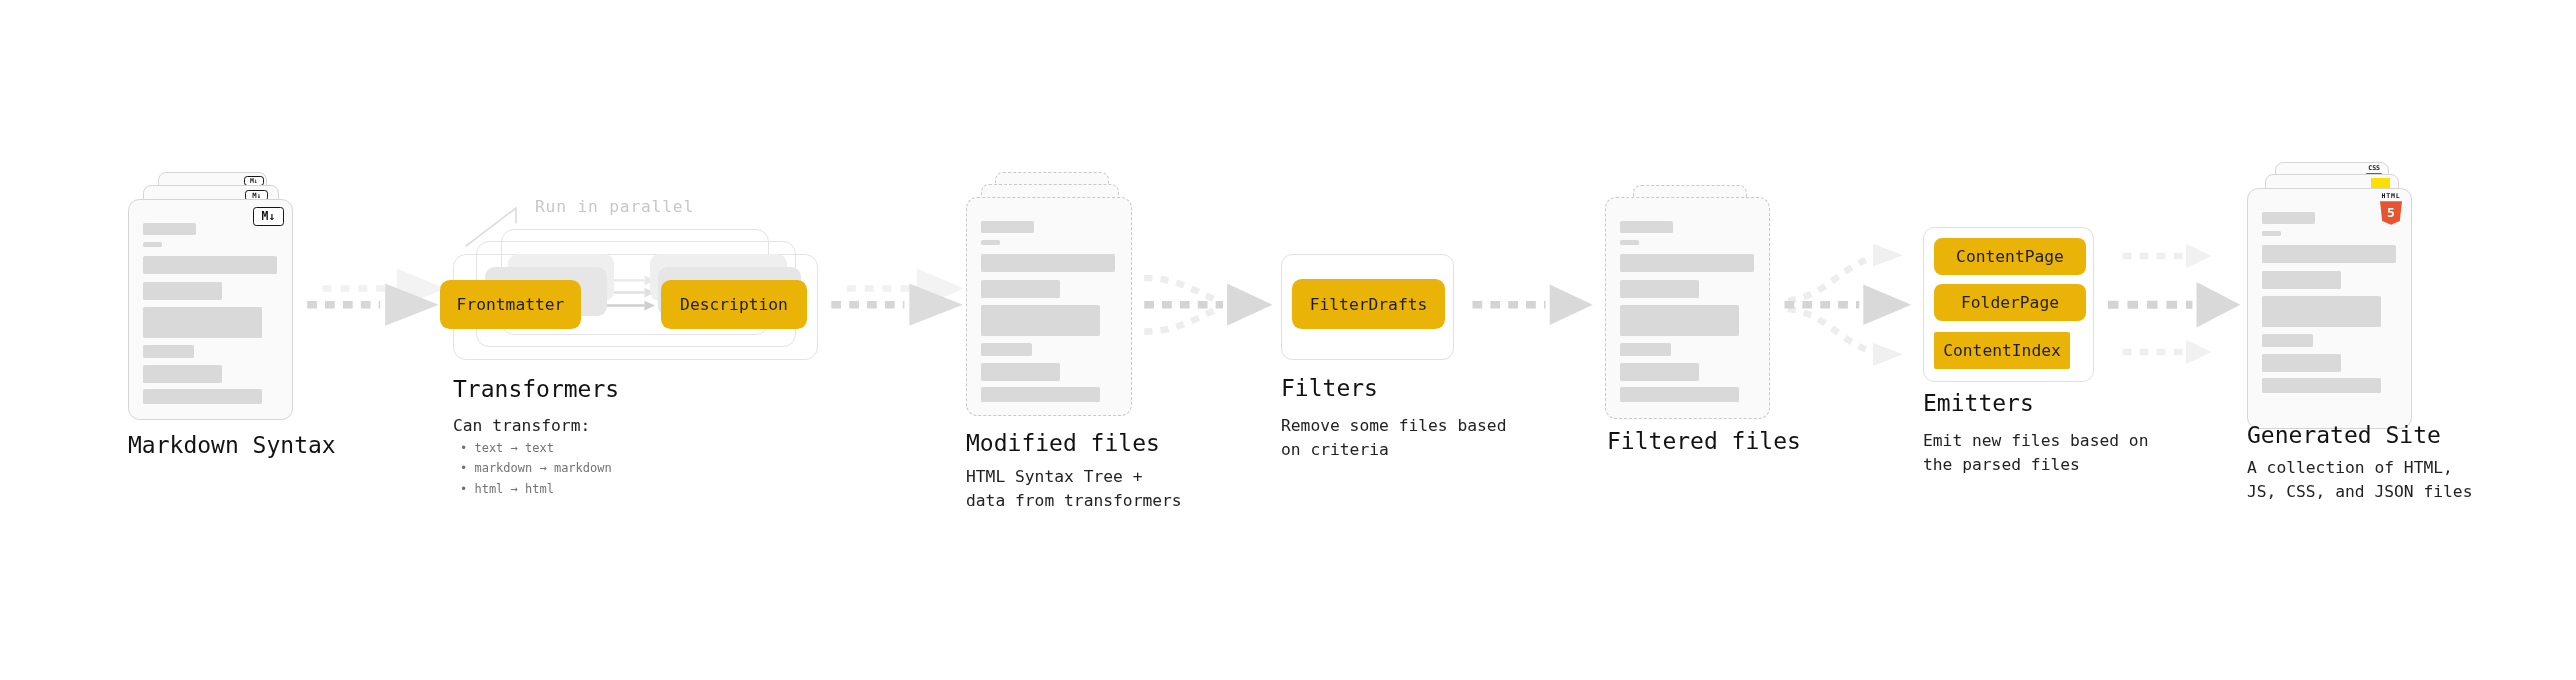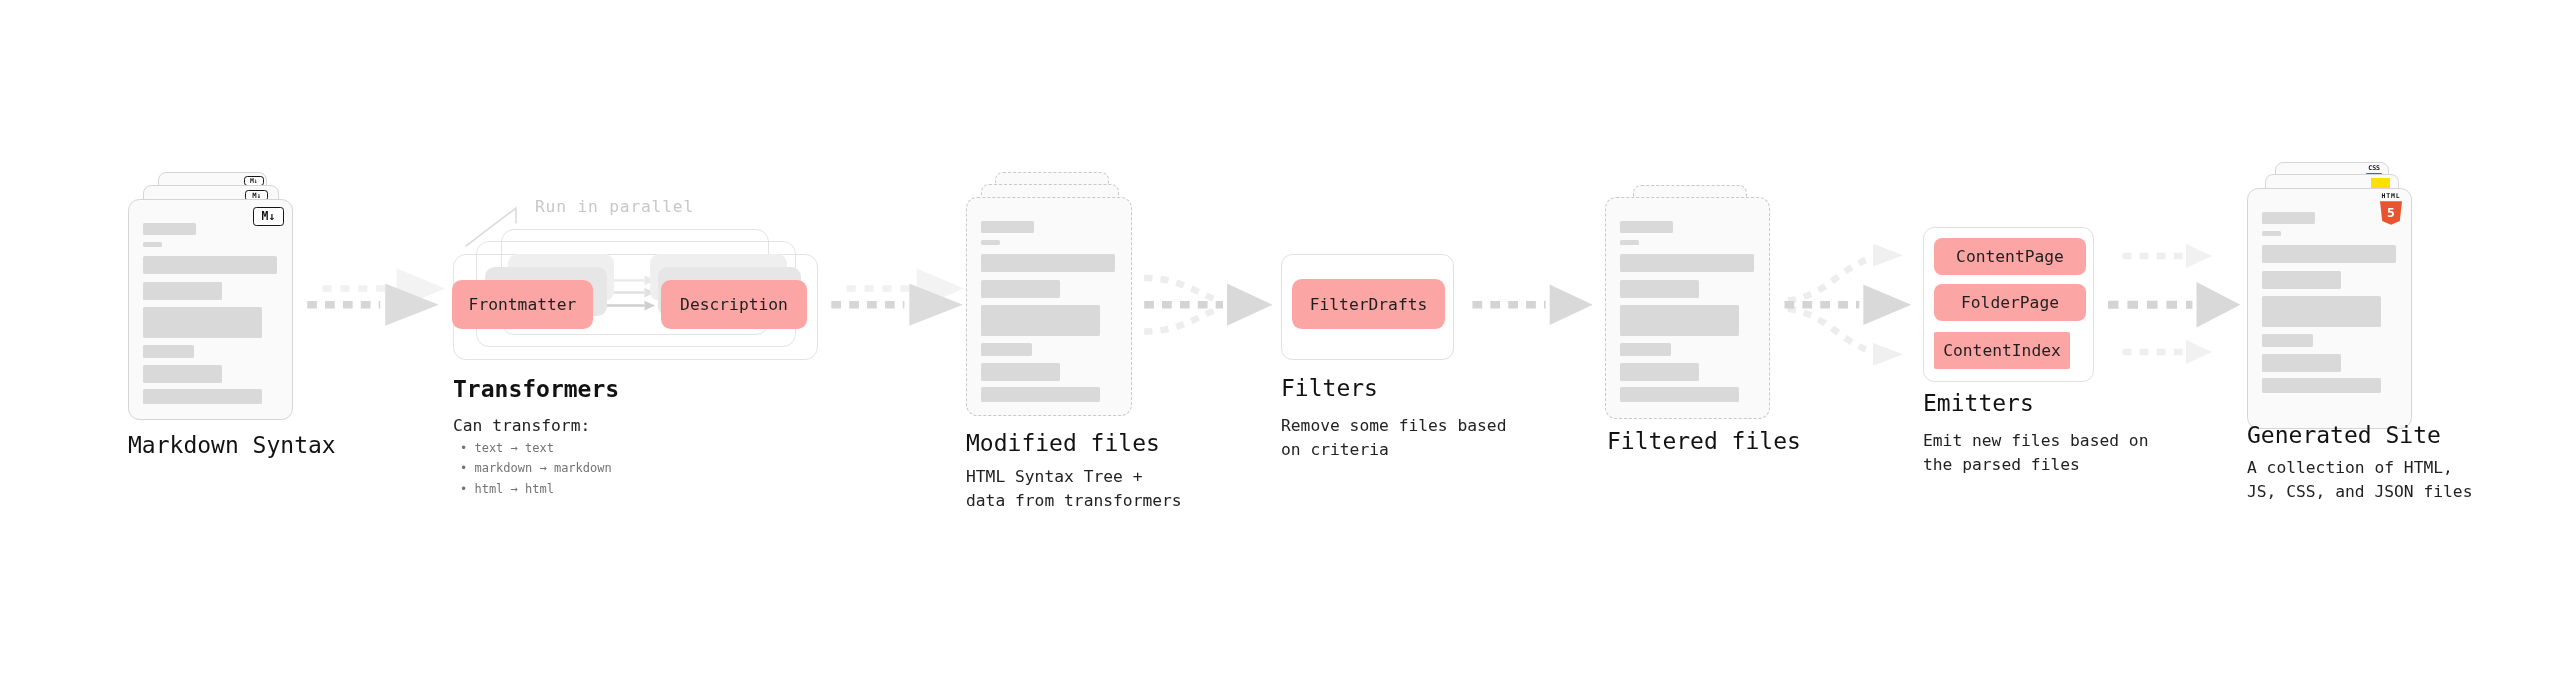--- a/index.html
+++ b/index.html
@@ -32,21 +32,21 @@
   .js-badge{position:absolute;right:8.1px;top:3.3px;width:18.7px;height:9.8px;background:#ffdf00;}
   .html5-badge{position:absolute;right:9px;top:4.1px;display:flex;flex-direction:column;align-items:center;}
   .html5-word{font-size:6.5px;font-weight:bold;letter-spacing:0.8px;color:#111;line-height:7.3px;}
   .html5-shield{width:22px;height:23.6px;margin-top:0.8px;background:#e8542f;
                 clip-path:polygon(0 0,100% 0,90% 84%,50% 100%,10% 84%);
                 display:flex;align-items:center;justify-content:center;color:#fff;font-weight:bold;font-size:13px;}
 
   
   .tc{position:absolute;border:1.6px solid #e3e3e3;border-radius:13px;box-sizing:border-box;background:transparent;}
   .panel{position:absolute;border:1.6px solid #e0e0e0;border-radius:11.4px;background:#fff;box-sizing:border-box;}
-  .tbtn{position:absolute;border-radius:9.8px;background:#fca5a5;color:#1f1f1f;font-size:16.3px;
+  .tbtn{position:absolute;border-radius:9.8px;background:#eab308;color:#1f1f1f;font-size:16.3px;
         display:flex;align-items:center;justify-content:center;box-sizing:border-box;}
   .tbtn.g1{background:#e6e6e6;}
   .tbtn.g2{background:#efefef;}
 
   .stage-label{position:absolute;font-size:23px;color:#121212;white-space:pre;}
   .note{position:absolute;font-size:16.3px;line-height:23.6px;color:#222;white-space:pre-line;}
   .note-title{position:absolute;font-size:16.3px;color:#222;text-align:right;}
   .bullets{position:absolute;font-size:12px;line-height:20.3px;color:#737373;}
   .run-parallel{position:absolute;font-size:16.3px;color:#c8c8c8;letter-spacing:0.8px;}
 </style>
@@ -142,25 +142,25 @@
 
   <div>
     <div class="tc" style="left:501px;top:229px;width:268px;height:106px;"></div>
     <div class="tc" style="left:476px;top:241px;width:320px;height:106px;"></div>
     <div class="tc" style="left:453px;top:254px;width:365px;height:106px;"></div>
 
     <div class="tbtn g2" style="left:508px;top:254px;width:106px;height:47px;"></div>
     <div class="tbtn g2" style="left:650px;top:254px;width:137px;height:47px;"></div>
     <div class="tbtn g1" style="left:485px;top:267px;width:122px;height:49px;"></div>
     <div class="tbtn g1" style="left:658px;top:267px;width:143px;height:49px;"></div>
-    <div class="tbtn" style="left:452px;top:280px;width:141px;height:49px;">Frontmatter</div>
+    <div class="tbtn" style="left:440px;top:280px;width:141px;height:49px;">Frontmatter</div>
     <div class="tbtn" style="left:661px;top:280px;width:146px;height:49px;">Description</div>
 
     <div class="run-parallel" style="left:524px;top:197px;margin-left:11px;">Run in parallel</div>
-    <div class="stage-label" style="left:453px;top:376px;font-weight:bold;">Transformers</div>
+    <div class="stage-label" style="left:453px;top:376px;">Transformers</div>
     <div class="note-title" style="left:453px;top:416px;">Can transform:</div>
     <div class="bullets" style="left:460px;top:438px;">
       <div>• text → text</div>
       <div>• markdown → markdown</div>
       <div>• html → html</div>
     </div>
   </div>
 
   <div>
     <div class="doc dashed" style="left:995px;top:172px;width:114px;height:42px;border-radius:8.1px;"></div>

